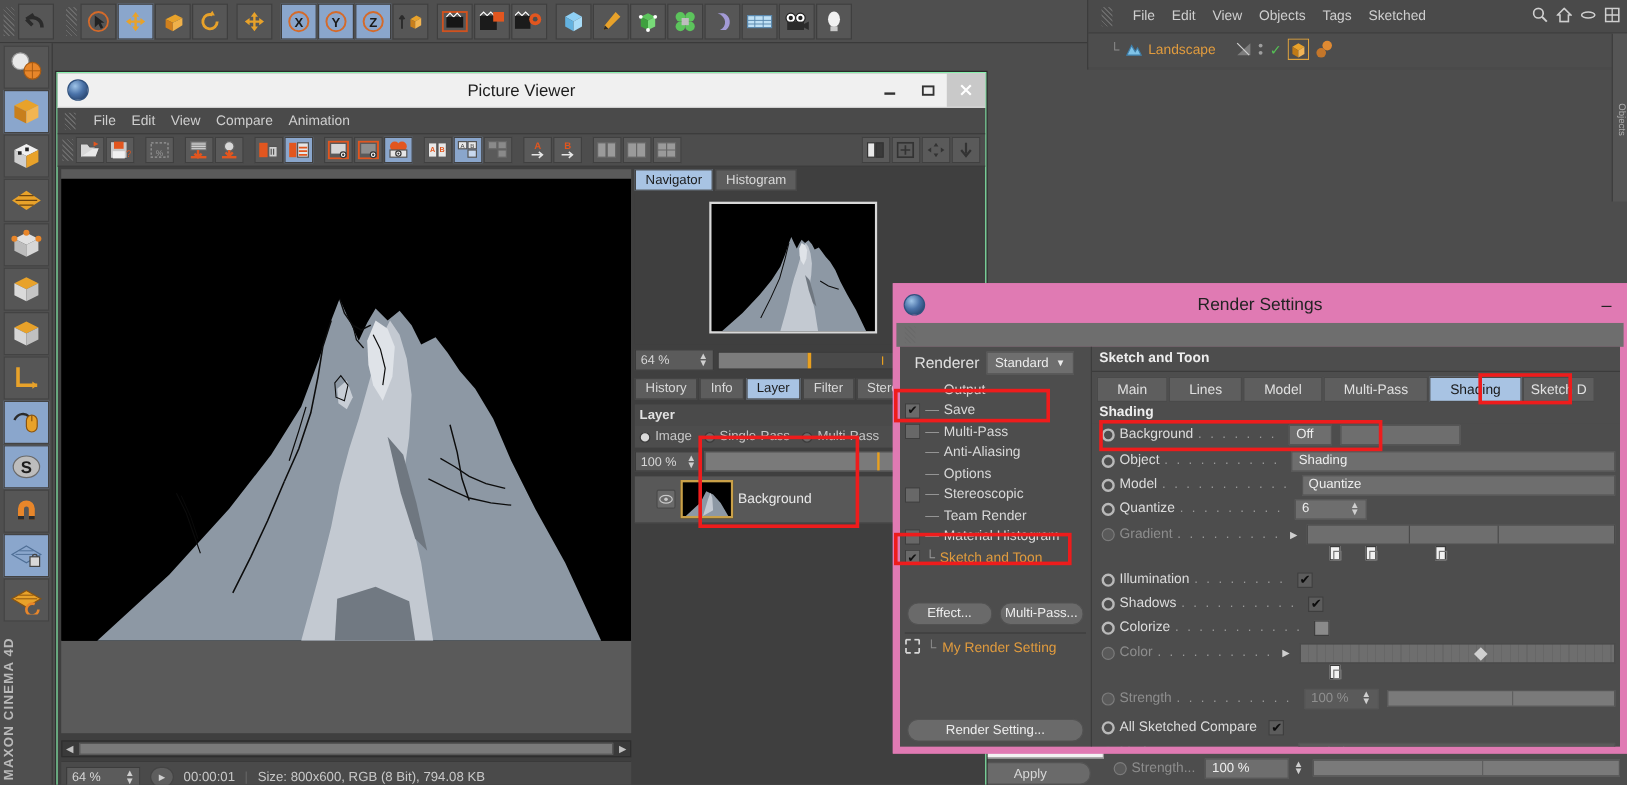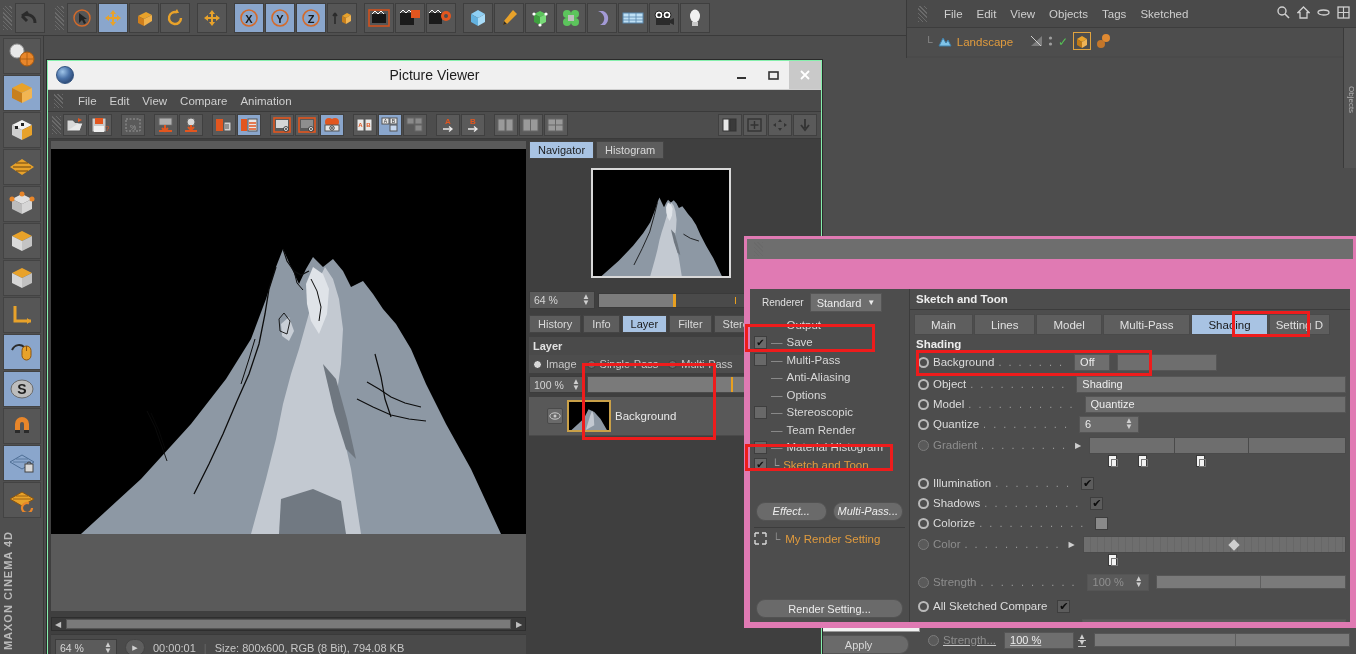--- a/index.html
+++ b/index.html
@@ -206,21 +206,21 @@
   .treerow {
     height:17.5px; display:flex; align-items:center; gap:4px; padding-left:4px; font-size:11.5px;
     color:#d8d8d8; position:relative;
   }
   .cb { width:13px;height:13px;background:#6a6a6a;border:1px solid #3e3e3e;flex:none;
        display:flex;align-items:center;justify-content:center;font-size:10px;color:#111;}
   .cb.blank { background:#686868; }
   .cb.none { background:transparent;border:none; }
   .tdash { color:#9a9a9a; }
   .treerow .lbl.orange { color:#e09b3e; }
-  .rs-left-btns { display:flex; gap:6px; padding:6px 6px 4px 6px;font-style:italic; }
+  .rs-left-btns { display:flex; gap:6px; padding:6px 6px 4px 6px; }
   .btn {
     flex:1; height:19px; background:#6a6a6a; border:1px solid #525252; border-radius:9px;
     display:flex;align-items:center;justify-content:center;font-size:11px;color:#ededed;
   }
   .setting-item { display:flex; align-items:center; gap:5px; padding:4px 4px; font-size:11.5px;}
   .setting-item .nm { color:#e09b3e; }
   .rs-left-bottom { position:absolute; left:6px; right:6px; bottom:4px; }
 
   .rs-right { flex:1; position:relative; background:#4d4d4d; overflow:hidden;}
   .rs-right-hdr { padding:4px 6px; font-weight:bold; font-size:11.5px; color:#ededed;
@@ -265,21 +265,21 @@
   .bottom-strip {
     position:absolute; left:600px; bottom:0; width:350px; height:29px;
     display:flex; align-items:flex-end; gap:8px;
   }
   .bcombo {
     height:19px; background:#6a6a6a;border:1px solid #545454;border-radius:9px;
     display:flex;align-items:center;justify-content:center;gap:8px;padding:0 10px;
     font-size:11px;color:#d8d8d8;
   }
   .whitebar{position:absolute;left:600px;bottom:22px;width:320px;height:12px;background:#f2f2f2;border:1px solid #9a9a9a;}
-  .coordpanel{position:absolute;left:920px;bottom:0;width:436px;height:30px;background:#4d4d4d;text-decoration:underline;}
+  .coordpanel{position:absolute;left:920px;bottom:0;width:436px;height:30px;background:#4d4d4d;}
 </style>
 </head>
 <body>
 
 <div id="c4d-root">
 
   <div class="toolbar-top">
     <div class="grip"></div>
     <div class="tgroup">
       <div class="tbtn">
@@ -934,29 +934,34 @@
             </svg>
           </span>
           <span class="lname">Background</span>
         </div>
       </div>
     </div>
   </div>
 </div>
 
 <div id="render-settings">
+  <div class="rs-title">
+    <div class="logo"></div>
+    <div class="t">Render Settings</div>
+    <div class="min">–</div>
+  </div>
   <div class="rs-strip">
     <span class="grip" style="height:14px"></span>
   </div>
 
   <div class="rs-body">
 
     <div class="rs-left">
       <div class="renderer-row">
-        <span style="font-size:10px;color:#e0e0e0">Renderer</span>
+        <span style="font-size:13px;color:#e0e0e0">Renderer</span>
         <span class="combo">
           <span>Standard</span>
           <span style="font-size:8px;margin-left:auto">▼</span>
         </span>
       </div>
 
       <div class="tree">
         <div class="treerow">
           <span class="cb none"></span>
           <span class="tdash">—</span>
@@ -1024,21 +1029,21 @@
     </div>
 
     <div class="rs-right">
       <div class="rs-right-hdr">Sketch and Toon</div>
       <div class="rs-tabs">
         <div class="rs-tab">Main</div>
         <div class="rs-tab">Lines</div>
         <div class="rs-tab">Model</div>
         <div class="rs-tab">Multi-Pass</div>
         <div class="rs-tab sel">Shading</div>
-        <div class="rs-tab" style="padding:0 6px">Setting D</div>
+        <div class="rs-tab" style="padding:0 6px">Sketch D</div>
       </div>
       <div class="rs-sub">Shading</div>
 
       <div class="prow">
         <span class="orad"></span>
         <span class="plbl">Background</span>
         <span class="dots">. . . . . . .</span>
         <span class="pfield" style="width:36px;margin-left:6px">Off</span>
         <span class="pfield" style="width:100px;margin-left:3px"></span>
       </div>

